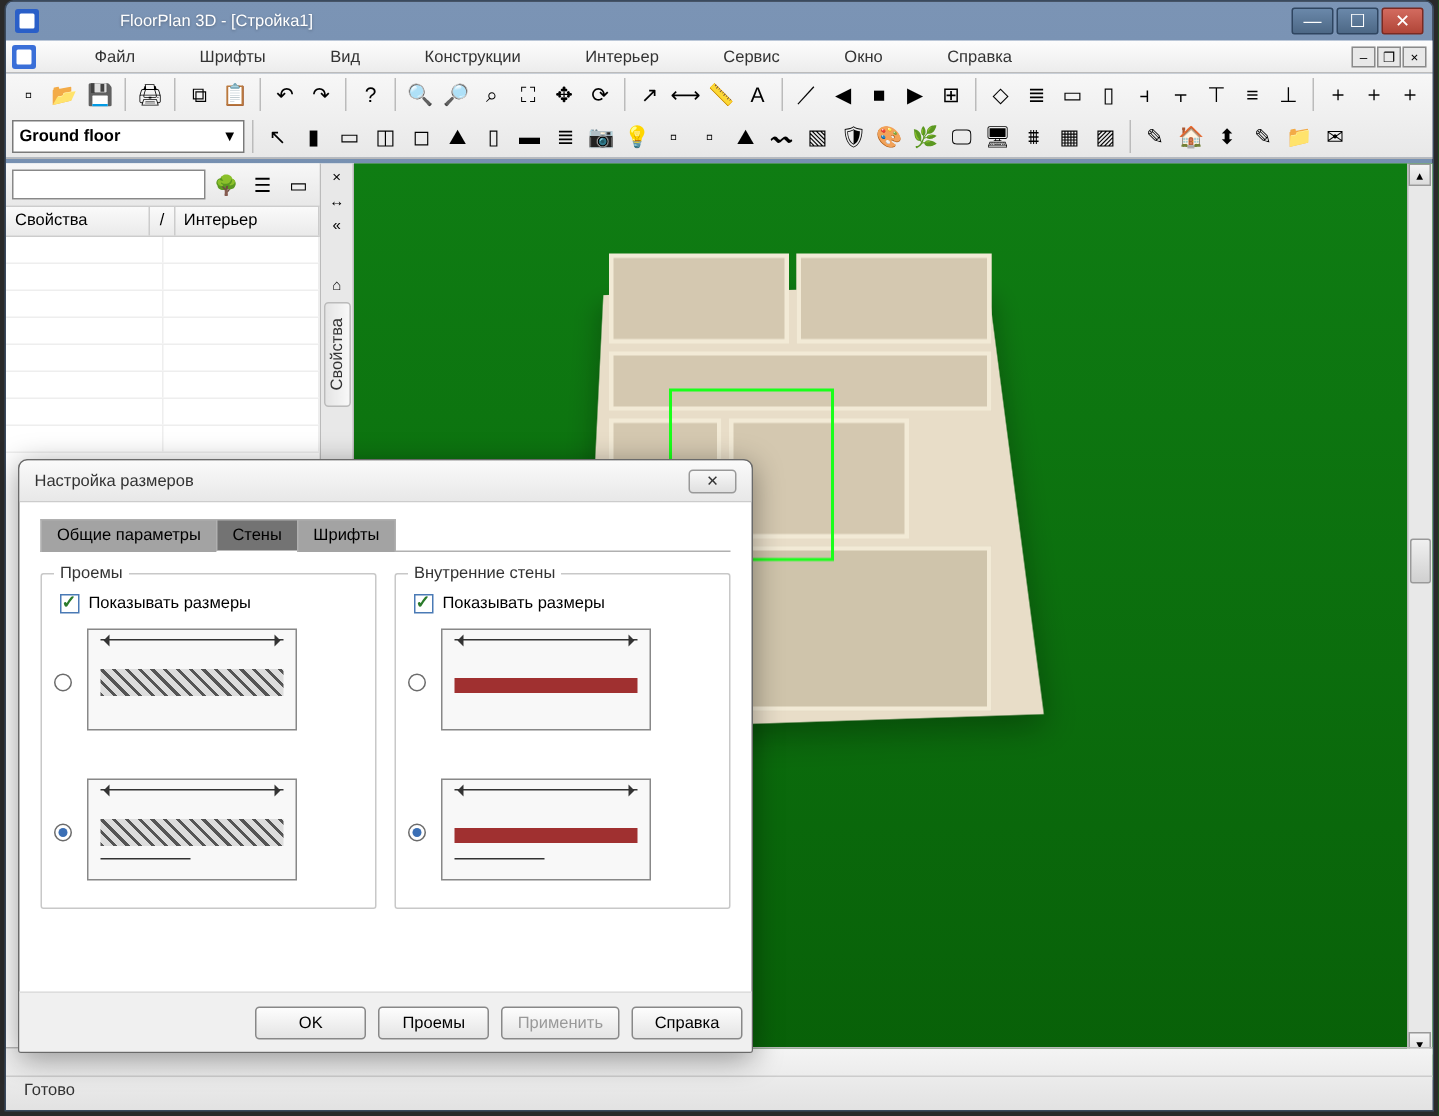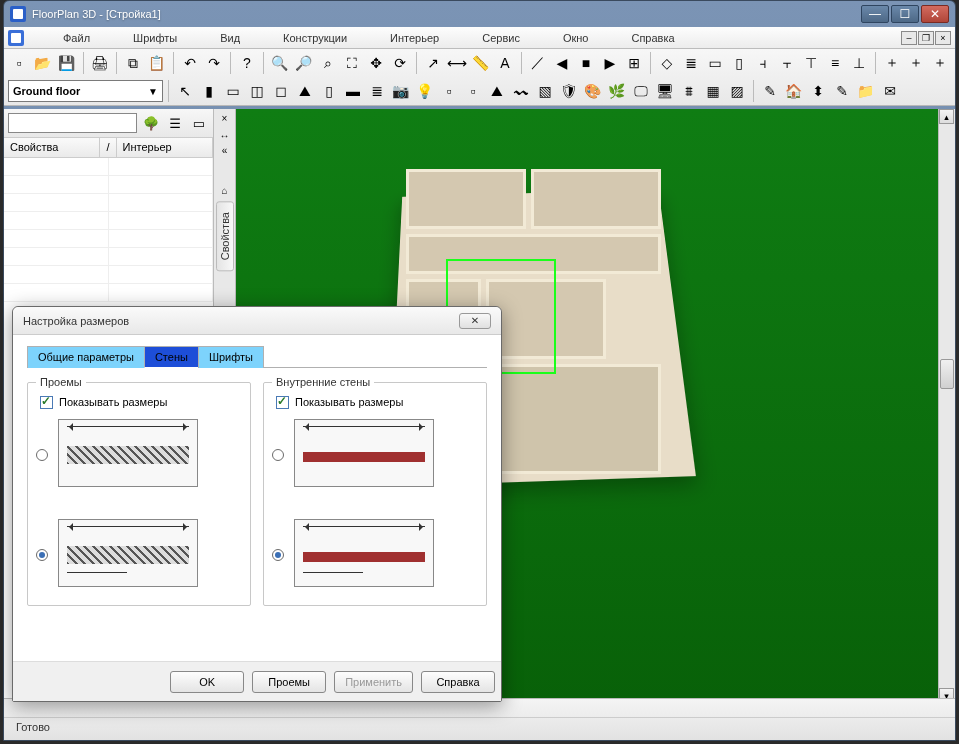--- a/index.html
+++ b/index.html
@@ -5,21 +5,21 @@
   * { box-sizing: border-box; margin: 0; padding: 0; font-family: Tahoma, Arial, sans-serif; font-size: 11px; }
   body { background: #2a2a2a; width: 959px; height: 744px; overflow: hidden; position: relative; }
   
   
   .window-frame { position: absolute; left: 3px; top: 0; right: 3px; bottom: 3px; background: linear-gradient(to bottom, #7b94b5 0%, #5e7a9a 100%); border-radius: 6px 6px 0 0; border: 1px solid #3a4a5e; }
   
   
   .titlebar { height: 26px; display: flex; align-items: center; padding: 0 6px; color: #fff; font-size: 12px; }
   .titlebar .app-icon { width: 16px; height: 16px; margin-right: 6px; background: #2a5fc8; border-radius: 2px; display: inline-block; position: relative; }
   .titlebar .app-icon::before { content:''; position:absolute; left:3px; top:3px; width:10px; height:10px; background:#fff; border-radius:1px; }
-  .titlebar .title-text { flex: 1; text-shadow: 0 1px 2px rgba(0,0,0,0.3); }
+  .titlebar .title-text { flex: 1; text-shadow: 0 1px 2px rgba(0,0,0,0.3); margin-left: 48px; }
   .win-controls { display:flex; gap:0; }
   .win-btn { width: 28px; height: 18px; background: linear-gradient(#6a88aa,#4d6886); border:1px solid #2f4560; border-radius:2px; margin-left:2px; display:flex; align-items:center; justify-content:center; color:#fff; font-size:12px; cursor:pointer; }
   .win-btn.close { background: linear-gradient(#d36b5f,#b04538); border-color:#7a2a22; }
 
   
   .menubar { height: 22px; background: linear-gradient(#fdfdfd,#ececec); display:flex; align-items:center; padding: 0 4px; border-bottom:1px solid #bcbcbc;gap:27px; }
   .menubar .menu-icon { width:16px; height:16px; background:#3a6fd8; border-radius:2px; margin-right:4px; position:relative;}
   .menubar .menu-icon::before{content:'';position:absolute;left:3px;top:3px;width:10px;height:10px;background:#fff;border-radius:1px;}
   .menubar .menu-item { padding: 3px 8px; cursor:pointer; color:#333; }
   .menubar .mdi-controls { margin-left:auto; display:flex; gap:1px; }
@@ -69,22 +69,22 @@
   .status-row1{height:20px;border-bottom:1px solid #ccc;}
   .status-row2{height:22px;padding:3px 12px;font-size:11px;color:#333;}
 
   
   .dialog { position:absolute; left:12px; top:306px; width:490px; height:396px; background:#fff; border:1px solid #6a6a6a; box-shadow:0 4px 20px rgba(0,0,0,0.4); border-radius:6px 6px 2px 2px; }
   .dialog-title { height:28px; background:linear-gradient(#fafafa,#e8e8e8); border-radius:6px 6px 0 0; display:flex; align-items:center; padding:0 10px; font-size:12px; color:#333; border-bottom:1px solid #ccc;}
   .dialog-title .spacer{flex:1;}
   .dlg-close { width:32px;height:16px;border:1px solid #999;border-radius:3px;background:linear-gradient(#f8f8f8,#e0e0e0);display:flex;align-items:center;justify-content:center;font-size:10px;cursor:pointer;}
   .dialog-body { padding: 10px 14px; height: calc(100% - 70px); }
   .tabs { display:flex; border-bottom:1px solid #b0b0b0; margin-bottom:8px;}
-  .tab { padding:4px 10px; border:1px solid #b0b0b0; border-bottom:none; background:#7dd3fc; margin-right:-1px; cursor:pointer; position:relative; top:1px;}
-  .tab.active { background:#1d4ed8; border-bottom:1px solid #fff; }
+  .tab { padding:4px 10px; border:1px solid #b0b0b0; border-bottom:none; background:#a3a3a3; margin-right:-1px; cursor:pointer; position:relative; top:1px;}
+  .tab.active { background:#737373; border-bottom:1px solid #fff; }
   .fieldsets { display:flex; gap:12px; }
   fieldset { border:1px solid #c8c8c8; border-radius:2px; padding:6px 8px 12px; flex:1;}
   legend { padding:0 4px; font-size:11px; color:#333;}
   .chk-row { display:flex; align-items:flex-start; gap:6px; margin:2px 4px 10px;}
   .chk { width:13px;height:13px;border:1px solid #4a7ab5;background:#fff;position:relative;}
   .chk.checked::after{content:'✓';position:absolute;left:0;top:-3px;font-size:12px;color:#2a7a2a;font-weight:bold;}
   .radio-option { display:flex; align-items:flex-start; gap:10px; margin:6px 0; }
   .radio { width:12px;height:12px;border:1px solid #6b6b6b;border-radius:50%;background:#fff;margin-top:30px;cursor:pointer;position:relative;}
   .radio.selected::after{content:'';position:absolute;left:2px;top:2px;width:6px;height:6px;background:#3b6fb5;border-radius:50%;}
   .diagram { width:140px; height:68px; border:1px solid #888; background:#f8f8f8; position:relative; }

